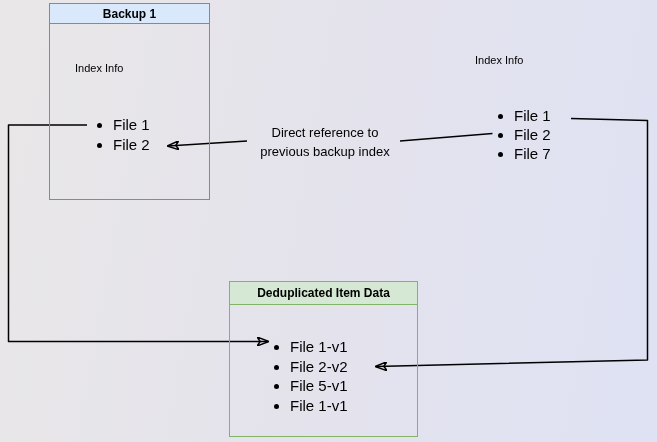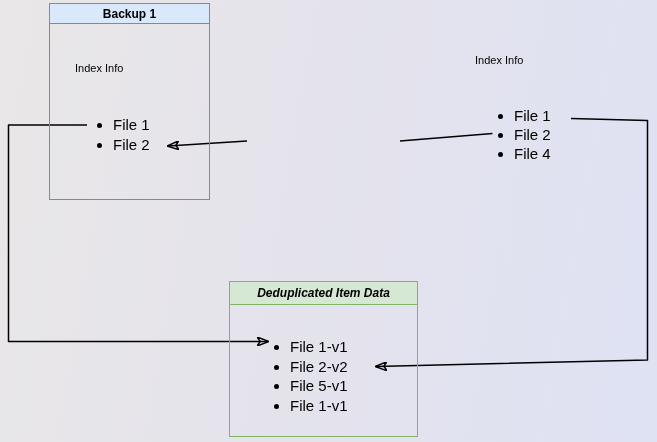--- a/index.html
+++ b/index.html
@@ -15,21 +15,21 @@
   }
   .box{position:absolute;border:1px solid;box-sizing:border-box;background:transparent;}
   .box.blue{border-color:var(--blue-stroke);}
   .box.green{border-color:var(--green-stroke);}
   .box-header{
     position:absolute;left:0;top:0;right:0;box-sizing:border-box;
     display:flex;align-items:center;justify-content:center;
     font-weight:bold;font-size:12px;border-bottom:1px solid;
   }
   .blue .box-header{background:var(--blue-fill);border-bottom-color:var(--blue-stroke);height:20px;}
-  .green .box-header{background:var(--green-fill);border-bottom-color:var(--green-stroke);height:23px;font-style:italic;}
+  .green .box-header{background:var(--green-fill);border-bottom-color:var(--green-stroke);height:23px;}
   #backup1{left:49px;top:3px;width:161px;height:197px;}
   #backup2{left:448px;top:3px;width:162px;height:199px;}
   #dedup{left:229px;top:281px;width:189px;height:156px;}
   .subtitle{position:absolute;font-size:11px;white-space:nowrap;}
   #backup1-subtitle{left:75px;top:62px;}
   #backup2-subtitle{left:475px;top:54px;}
   ul.filelist{position:absolute;margin:0;padding:0 0 0 16px;list-style:disc;font-size:15px;}
   ul.filelist li{white-space:nowrap;}
   #backup1-files{left:97px;top:115px;line-height:20px;}
   #backup2-files{left:498px;top:106px;line-height:19px;}
@@ -64,27 +64,31 @@
   <div id="backup1-subtitle" class="subtitle">Index Info</div>
   <ul id="backup1-files" class="filelist">
     <li>File 1</li>
     <li>File 2</li>
   </ul>
 
   <div id="backup2-subtitle" class="subtitle">Index Info</div>
   <ul id="backup2-files" class="filelist">
     <li>File 1</li>
     <li>File 2</li>
-    <li>File 4</li>
+    <li>File 7</li>
   </ul>
 
   <div id="dedup" class="box green">
     <div class="box-header">Deduplicated Item Data</div>
   </div>
   <ul id="dedup-files" class="filelist">
     <li>File 1-v1</li>
     <li>File 2-v2</li>
     <li>File 5-v1</li>
     <li>File 1-v1</li>
   </ul>
 
+  <div id="annotation">
+    <div>Direct reference to</div>
+    <div>previous backup index</div>
+  </div>
 
 </div>
 
 </body></html>

